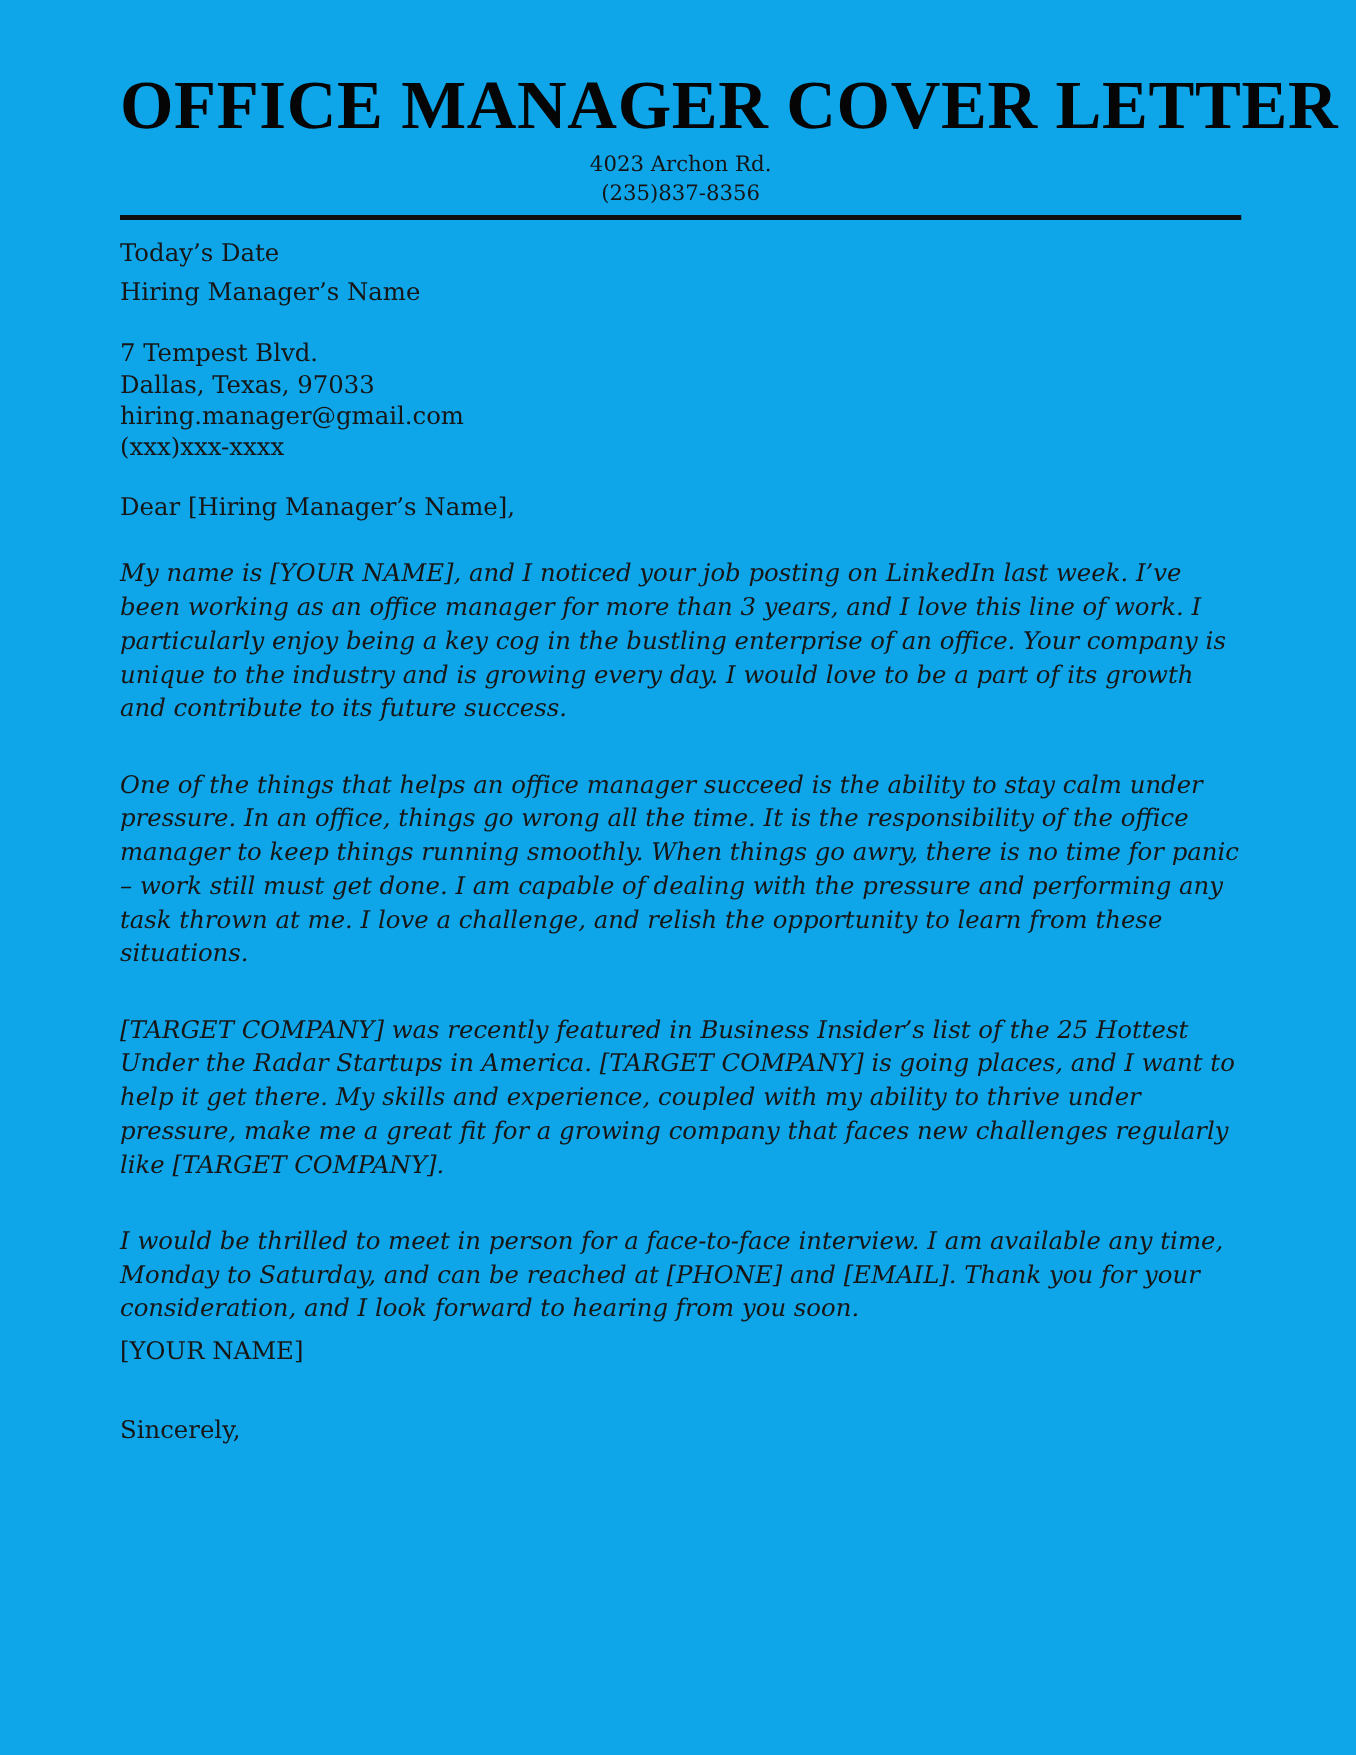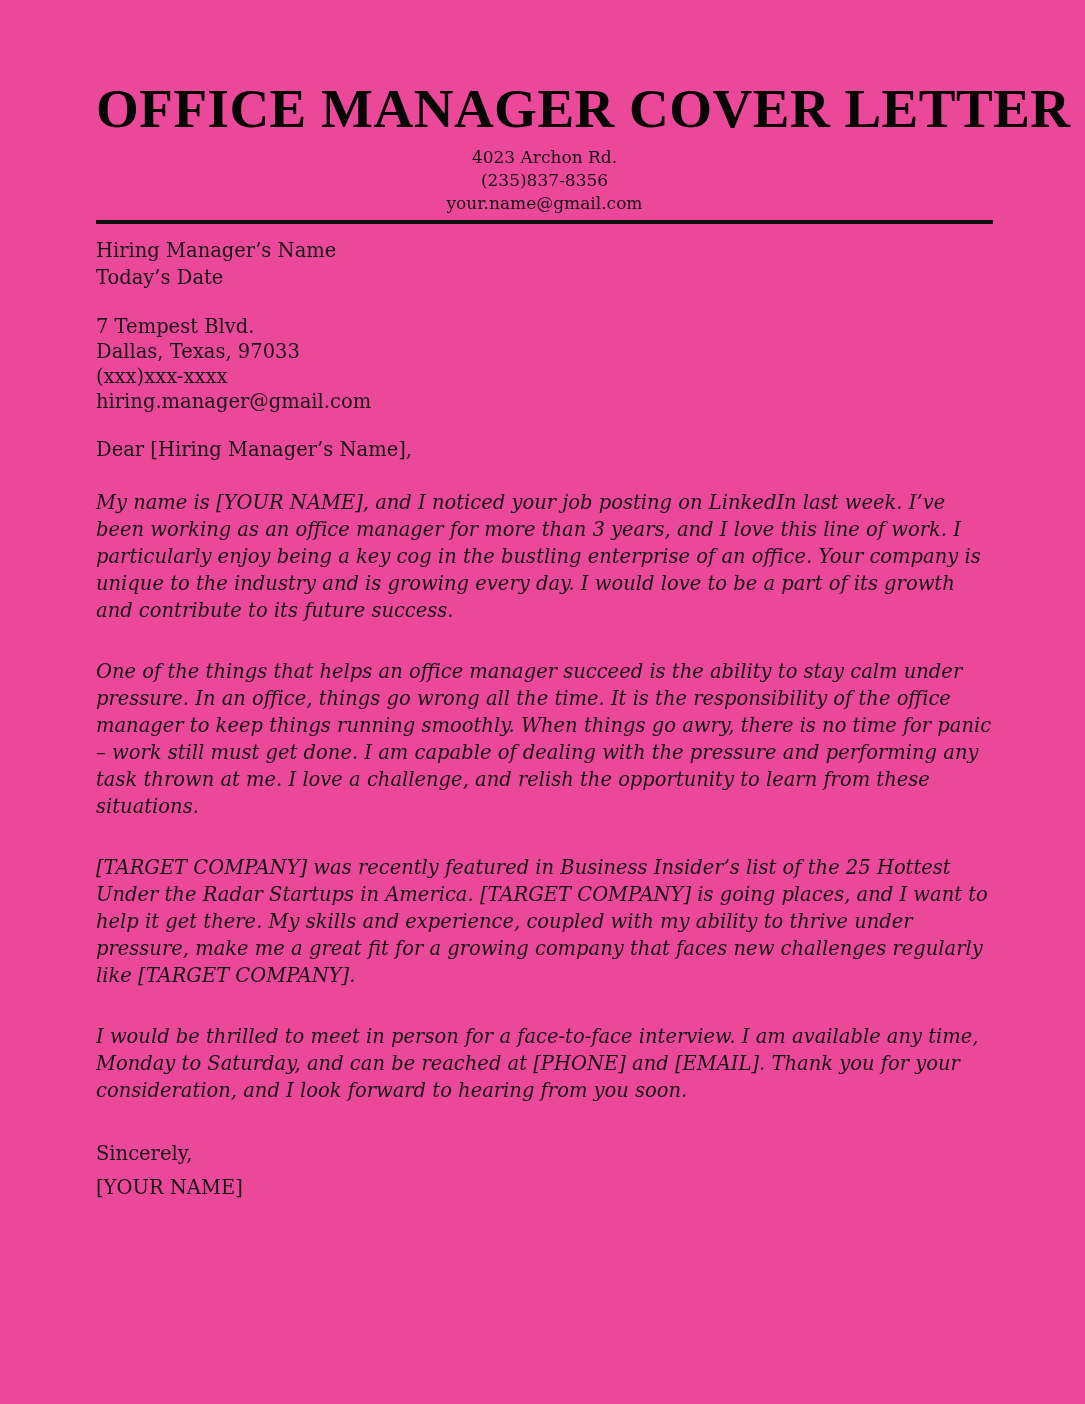--- a/index.html
+++ b/index.html
@@ -5,23 +5,23 @@
   html, body {
     margin: 0;
     padding: 0;
     background: #ffffff;
   }
   .page {
     position: relative;
     width: 1085px;
     height: 1404px;
     margin: 0 auto;
-    background: #ec4899;
+    background: #0ea5e9;
     box-sizing: border-box;
-    padding: 80px 92px 0 96px;
+    padding: 55px 92px 0 96px;
     color: #0e0e0e;
     font-family: "DejaVu Serif", "Liberation Serif", serif;
   }
   .letterhead {
     text-align: center;
   }
   .doc-title {
     margin: 0;
     font-family: "Liberation Serif", "DejaVu Serif", serif;
     font-weight: 700;
@@ -79,44 +79,43 @@
 </head>
 <body>
 
 <div class="page">
 
   <header class="letterhead">
     <h1 class="doc-title">OFFICE MANAGER COVER LETTER</h1>
     <div class="contact-block">
       <div class="line">4023 Archon Rd.</div>
       <div class="line">(235)837-8356</div>
-      <div class="line">your.name@gmail.com</div>
     </div>
     <hr class="header-rule">
   </header>
 
   <main class="letter-body">
 
+    <div class="line">Today’s Date</div>
     <div class="line recipient-name">Hiring Manager’s Name</div>
-    <div class="line">Today’s Date</div>
 
     <div class="addr-block">
       <div class="line">7 Tempest Blvd.</div>
       <div class="line">Dallas, Texas, 97033</div>
+      <div class="line">hiring.manager@gmail.com</div>
       <div class="line">(xxx)xxx-xxxx</div>
-      <div class="line">hiring.manager@gmail.com</div>
     </div>
 
     <div class="line salutation">Dear [Hiring Manager’s Name],</div>
 
     <p class="body-par">My name is [YOUR NAME], and I noticed your job posting on LinkedIn last week. I’ve been working as an office manager for more than 3 years, and I love this line of work. I particularly enjoy being a key cog in the bustling enterprise of an office. Your company is unique to the industry and is growing every day. I would love to be a part of its growth and contribute to its future success.</p>
 
     <p class="body-par">One of the things that helps an office manager succeed is the ability to stay calm under pressure. In an office, things go wrong all the time. It is the responsibility of the office manager to keep things running smoothly. When things go awry, there is no time for panic – work still must get done. I am capable of dealing with the pressure and performing any task thrown at me. I love a challenge, and relish the opportunity to learn from these situations.</p>
 
     <p class="body-par">[TARGET COMPANY] was recently featured in Business Insider’s list of the 25 Hottest Under the Radar Startups in America. [TARGET COMPANY] is going places, and I want to help it get there. My skills and experience, coupled with my ability to thrive under pressure, make me a great fit for a growing company that faces new challenges regularly like [TARGET COMPANY].</p>
 
     <p class="body-par">I would be thrilled to meet in person for a face-to-face interview. I am available any time, Monday to Saturday, and can be reached at [PHONE] and [EMAIL]. Thank you for your consideration, and I look forward to hearing from you soon.</p>
 
+    <div class="line signature">[YOUR NAME]</div>
     <div class="line closing">Sincerely,</div>
-    <div class="line signature">[YOUR NAME]</div>
 
   </main>
 </div>
 
 </body></html>

